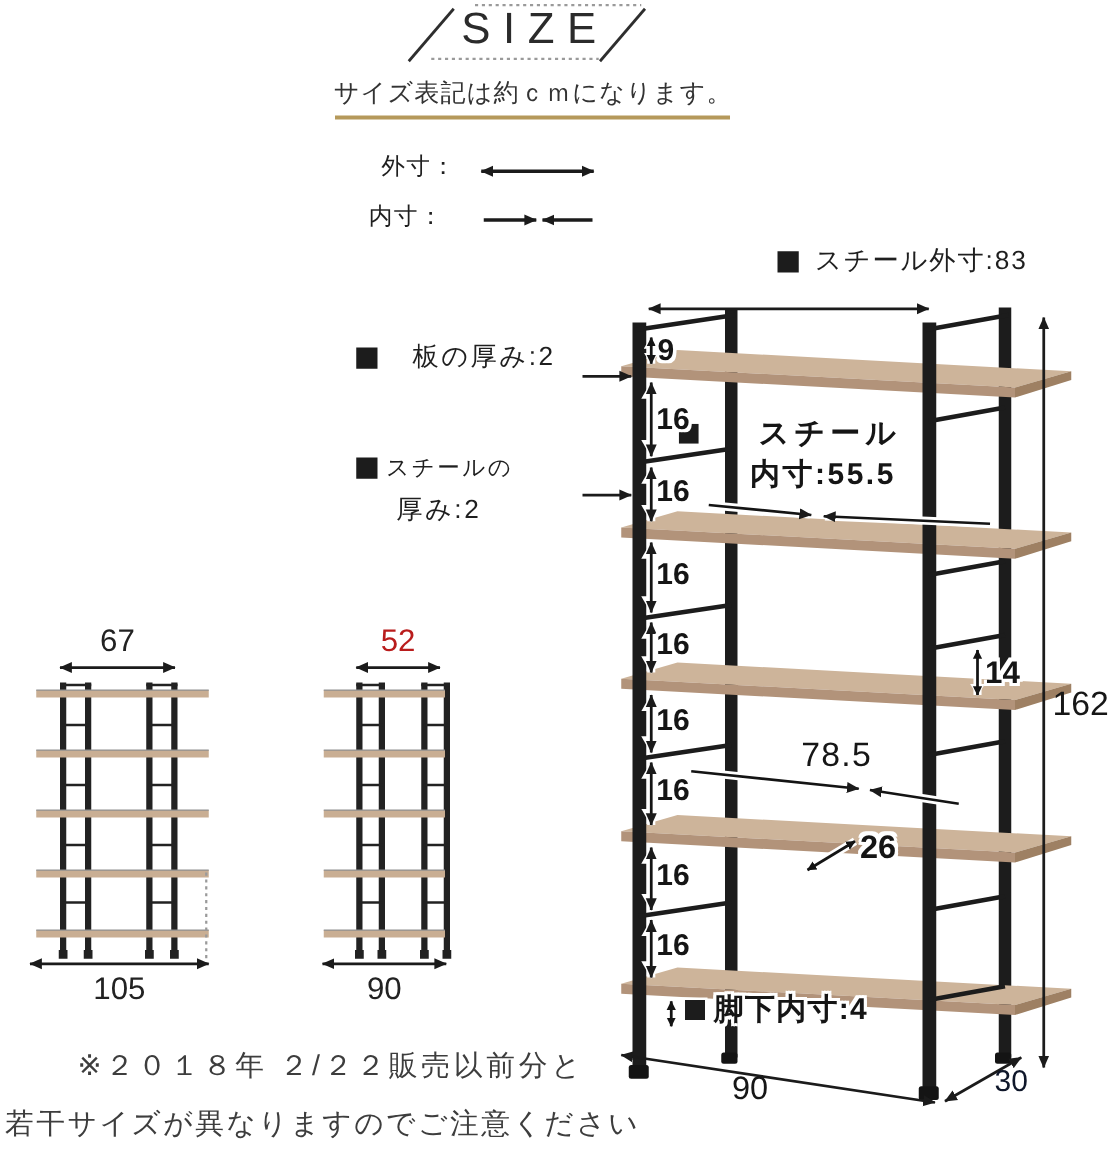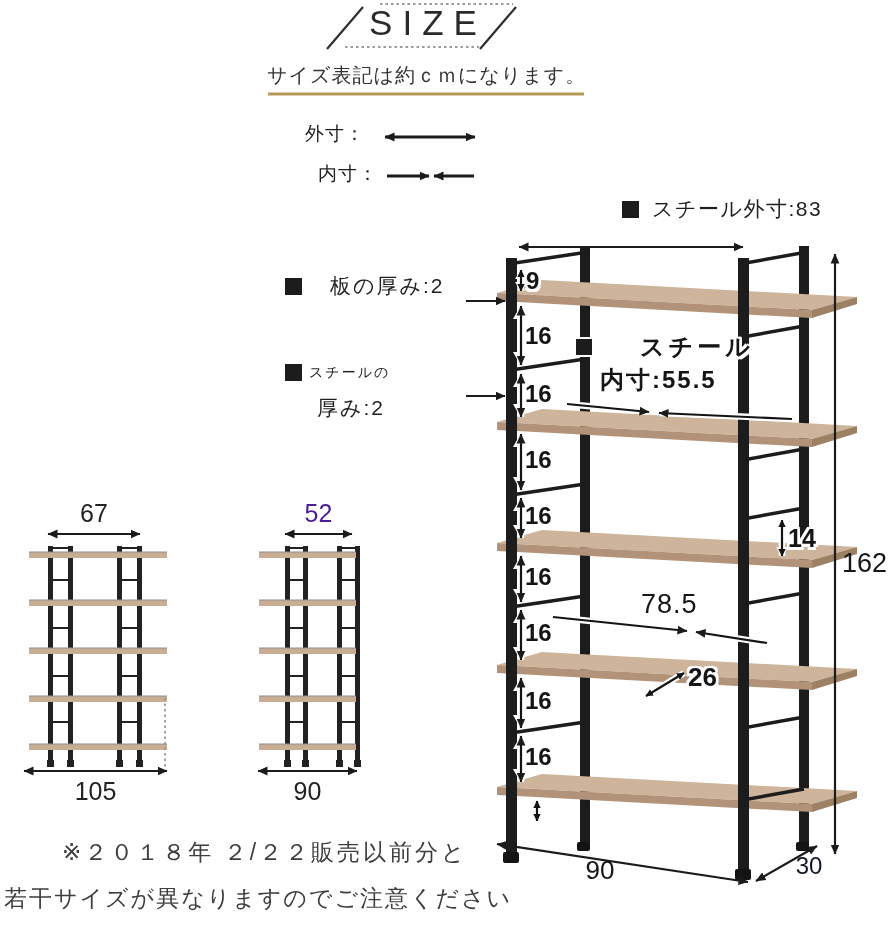--- a/index.html
+++ b/index.html
@@ -242,63 +242,67 @@
         <rect x="354" y="760" width="7" height="7" fill="#222"></rect>
     <line class="pl" x1="258" y1="771" x2="357" y2="771" stroke-width="2" marker-start="url(#hS)" marker-end="url(#hE)"></line>
   </g>
 </svg>
 
 <div class="lbl ctr" style="left:361px;top:3px;width:134px;font-size:35px;letter-spacing:10px;color:#2b2b2b;">SIZE</div>
 
 <div class="lbl" style="left:267px;top:64px;font-size:20px;letter-spacing:1px;color:#333;">サイズ表記は約ｃｍになります。</div>
 
 <div class="lbl" style="left:305px;top:123px;font-size:19px;letter-spacing:1px;">外寸：</div>
-<div class="lbl" style="left:318px;top:163px;font-size:19px;letter-spacing:1px;text-align:right;">内寸：</div>
+<div class="lbl" style="left:295px;top:163px;font-size:19px;letter-spacing:1px;text-align:right;">内寸：</div>
 
 <div class="lbl row" style="left:622px;top:197px;font-size:21px;letter-spacing:1.5px;gap:13px;">
   <span class="sq"></span>
   <span>スチール外寸:83</span>
 </div>
 
 <div class="lbl row" style="left:285px;top:274px;font-size:21px;letter-spacing:2px;gap:28px;">
   <span class="sq"></span>
   <span>板の厚み:2</span>
 </div>
 
-<div class="lbl row" style="left:285px;top:364px;font-size:14px;letter-spacing:2px;">
+<div class="lbl row" style="left:285px;top:364px;font-size:18px;letter-spacing:2px;">
   <span class="sq"></span>
   <span>スチールの</span>
 </div>
 <div class="lbl" style="left:317px;top:396px;font-size:21px;letter-spacing:2px;">厚み:2</div>
 
-<div class="lbl row cased" style="left:576px;top:333px;font-size:24px;letter-spacing:4px;gap:48px;">
+<div class="lbl row cased" style="left:543px;top:333px;font-size:24px;letter-spacing:4px;gap:48px;">
   <span class="sq csq"></span>
   <span>スチール</span>
 </div>
 <div class="lbl cased" style="left:600px;top:366px;font-size:24px;letter-spacing:2px;">内寸:55.5</div>
 
+<div class="lbl row cased" style="left:548px;top:794px;font-size:24px;letter-spacing:1px;">
+  <span class="sq csq"></span>
+  <span>脚下内寸:4</span>
+</div>
 
 <div class="lbl cased" style="left:526px;top:267px;font-size:24px;">9</div>
 <div class="lbl cased" style="left:525px;top:322px;font-size:24px;">16</div>
 <div class="lbl cased" style="left:525px;top:380px;font-size:24px;">16</div>
 <div class="lbl cased" style="left:525px;top:446px;font-size:24px;">16</div>
 <div class="lbl cased" style="left:525px;top:502px;font-size:24px;">16</div>
 <div class="lbl cased" style="left:525px;top:563px;font-size:24px;">16</div>
 <div class="lbl cased" style="left:525px;top:619px;font-size:24px;">16</div>
 <div class="lbl cased" style="left:525px;top:687px;font-size:24px;">16</div>
 <div class="lbl cased" style="left:525px;top:743px;font-size:24px;">16</div>
 
 <div class="lbl" style="left:641px;top:589px;font-size:27px;letter-spacing:1px;color:#161616;">78.5</div>
 <div class="lbl cased" style="left:688px;top:663px;font-size:26px;">26</div>
 <div class="lbl cased" style="left:788px;top:524px;font-size:25px;">14</div>
 <div class="lbl" style="left:842px;top:529px;font-size:27px;color:#161616;margin-top:19px;">162</div>
 <div class="lbl ctr" style="left:558px;top:856px;width:84px;font-size:26px;color:#161616;">90</div>
 <div class="lbl ctr" style="left:776px;top:852px;width:66px;font-size:24px;color:#0f172a;">30</div>
 
 <div class="lbl ctr" style="left:48px;top:499px;width:92px;font-size:25px;color:#222;">67</div>
 <div class="lbl ctr" style="left:24px;top:777px;width:143px;font-size:25px;color:#222;">105</div>
-<div class="lbl ctr" style="left:285px;top:499px;width:67px;font-size:25px;color:#4c1d95;">52</div>
+<div class="lbl ctr" style="left:285px;top:499px;width:67px;font-size:25px;color:#b91c1c;">52</div>
 <div class="lbl ctr" style="left:258px;top:777px;width:99px;font-size:25px;color:#222;">90</div>
 
 <div class="lbl" style="left:62px;top:839px;font-size:23px;letter-spacing:3px;color:#3d3d3d;">※２０１８年 ２/２２販売以前分と</div>
 <div class="lbl" style="left:4px;top:885px;font-size:23px;letter-spacing:2px;color:#3d3d3d;">若干サイズが異なりますのでご注意ください</div>
 
 </div>
 
 </body></html>

